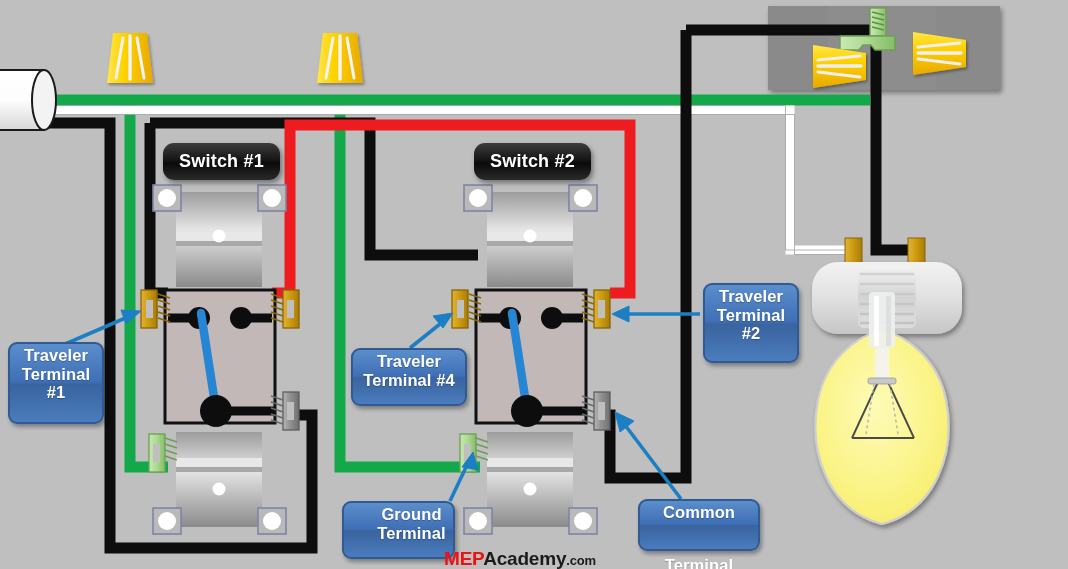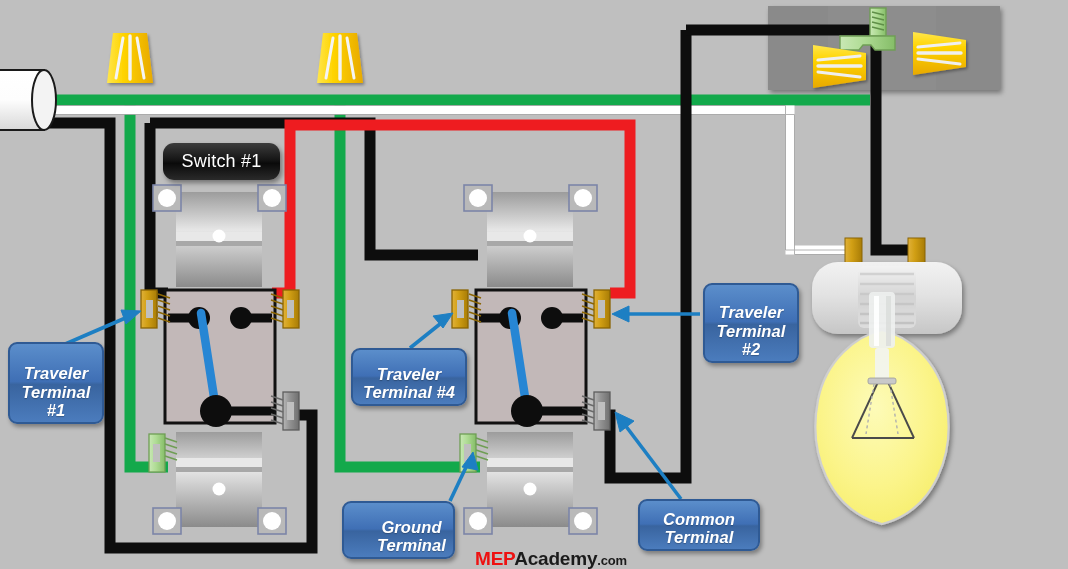--- a/index.html
+++ b/index.html
@@ -25,35 +25,34 @@
     border:2px solid #2f5a94;
     border-radius:9px;
     color:#ffffff;
     font-family:"Liberation Sans", sans-serif;
     font-size:16.5px;
     font-weight:600;
     line-height:1.13;
     text-align:center;
     display:flex;
     align-items:center;
-    justify-content:flex-end;
+    justify-content:flex-start;
     box-shadow:2px 3px 4px rgba(0,0,0,.35);
     padding:2px 6px;
     letter-spacing:.1px;
     text-shadow:0 1px 1px rgba(0,0,0,.25);
-    font-style:italic;
   }
   .swlabel{
     position:absolute;
     box-sizing:border-box;
     background:linear-gradient(180deg,#3c3c3c 0%,#161616 45%,#0a0a0a 55%,#2a2a2a 100%);
     border-radius:11px;
     color:#ffffff;
     font-size:18px;
-    font-weight:400;
+    font-weight:700;
     display:flex;
     align-items:center;
     justify-content:center;
     box-shadow:2px 3px 5px rgba(0,0,0,.4);
     letter-spacing:.2px;
   }
   .watermark{
     position:absolute;
     font-size:19px;
     font-weight:700;
@@ -445,20 +444,21 @@
 
     <g>
       <line x1="681" y1="499" x2="625" y2="425" stroke-width="3.6"></line>
       <polygon points="615,412 620,432 634,421"></polygon>
     </g>
   </g>
 </svg>
 
 <div class="swlabel" style="left:163px; top:143px; width:117px; height:37px;">Switch #1</div>
 
+<div class="swlabel" style="left:474px; top:143px; width:117px; height:37px;">Switch #2</div>
 
 <div class="callout" style="left:8px; top:342px; width:96px; height:82px; flex-direction:column;">
   <span>Traveler</span>
   <span>Terminal</span>
   <span>#1</span>
 </div>
 
 <div class="callout" style="left:351px; top:348px; width:116px; height:58px; flex-direction:column;">
   <span>Traveler</span>
   <span>Terminal #4</span>
@@ -468,22 +468,22 @@
   <span>Traveler</span>
   <span>Terminal</span>
   <span>#2</span>
 </div>
 
 <div class="callout" style="left:342px; top:501px; width:113px; height:58px; flex-direction:column;padding-left:32px;">
   <span>Ground</span>
   <span>Terminal</span>
 </div>
 
-<div class="callout" style="left:638px; top:499px; width:122px; height:52px; flex-direction:column;">
+<div class="callout" style="left:638px; top:499px; width:122px; height:52px; flex-direction:column;gap:34px;">
   <span>Common</span>
   <span>Terminal</span>
 </div>
 
-<div class="watermark" style="left:475px; top:548px;">
+<div class="watermark" style="left:444px; top:548px;">
   <span class="wm-red">MEP</span><span class="wm-dark">Academy</span><span class="wm-small">.com</span>
 </div>
 
 </div>
 
 </body></html>

